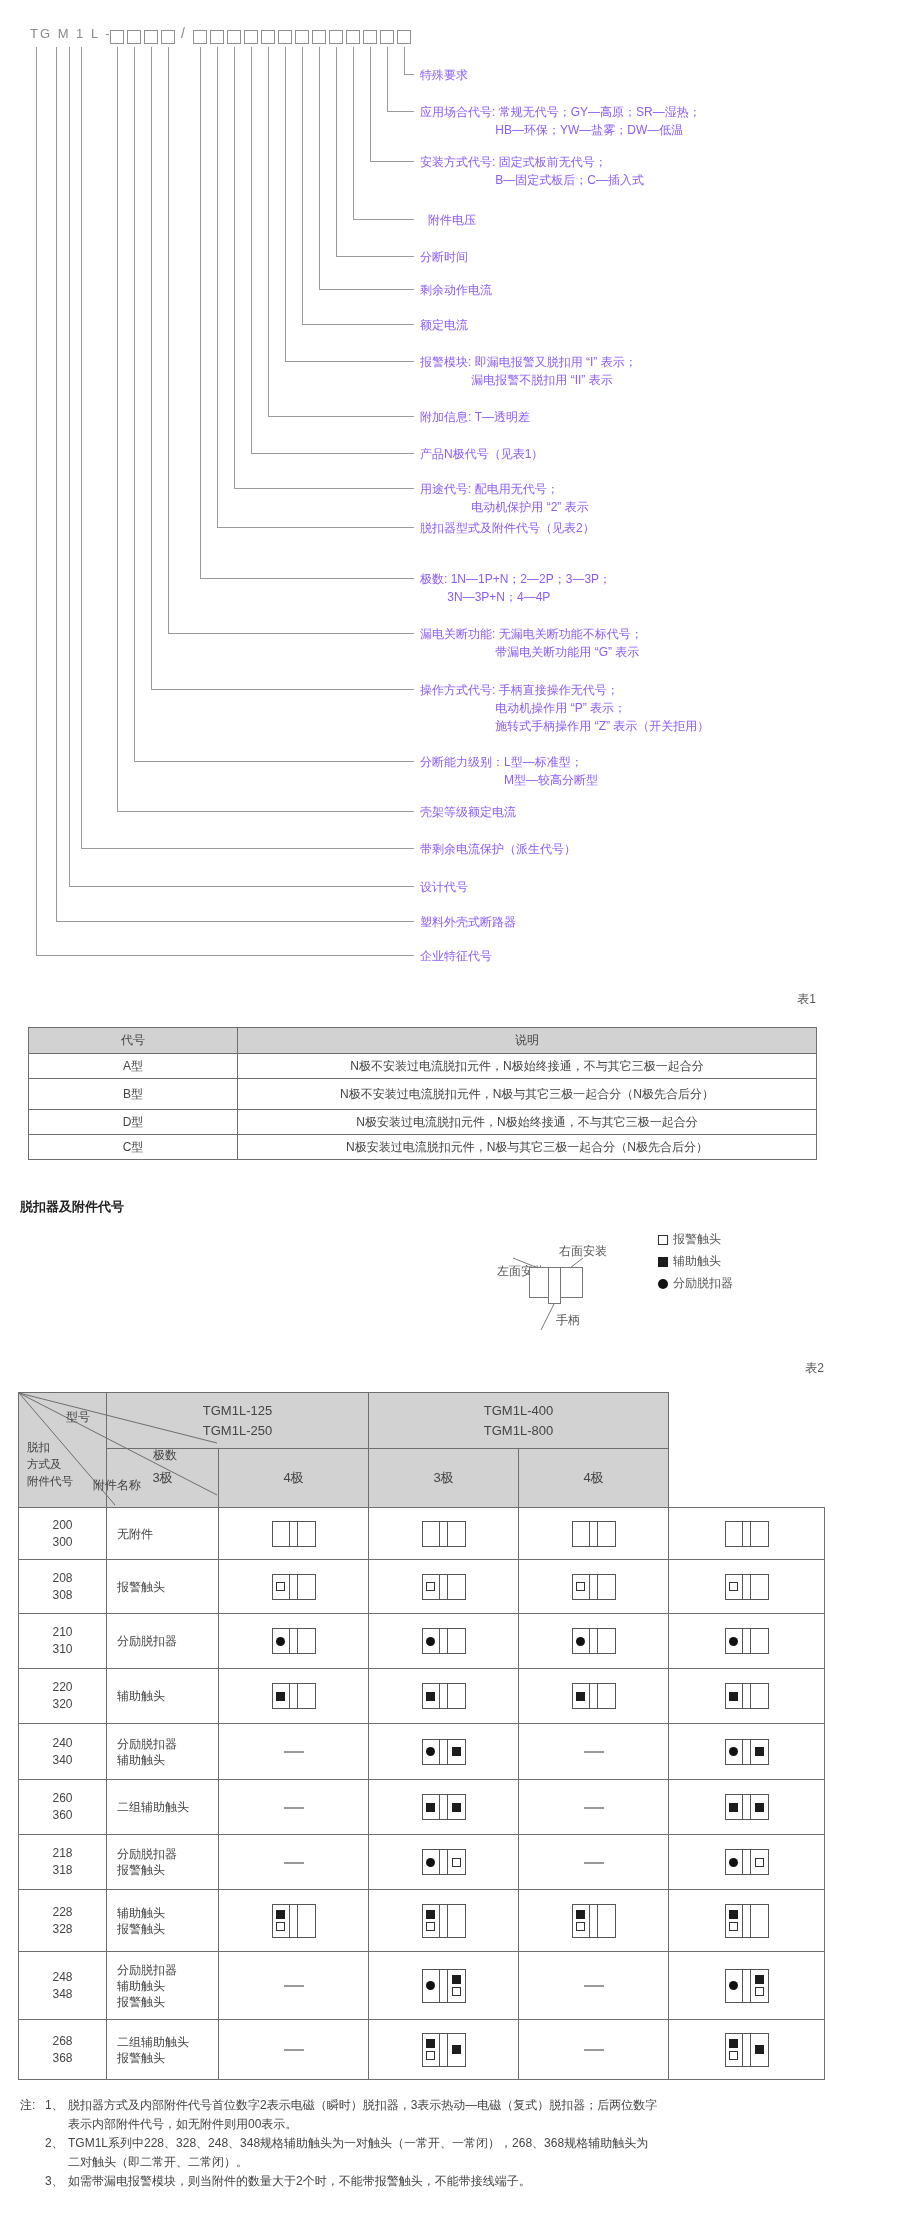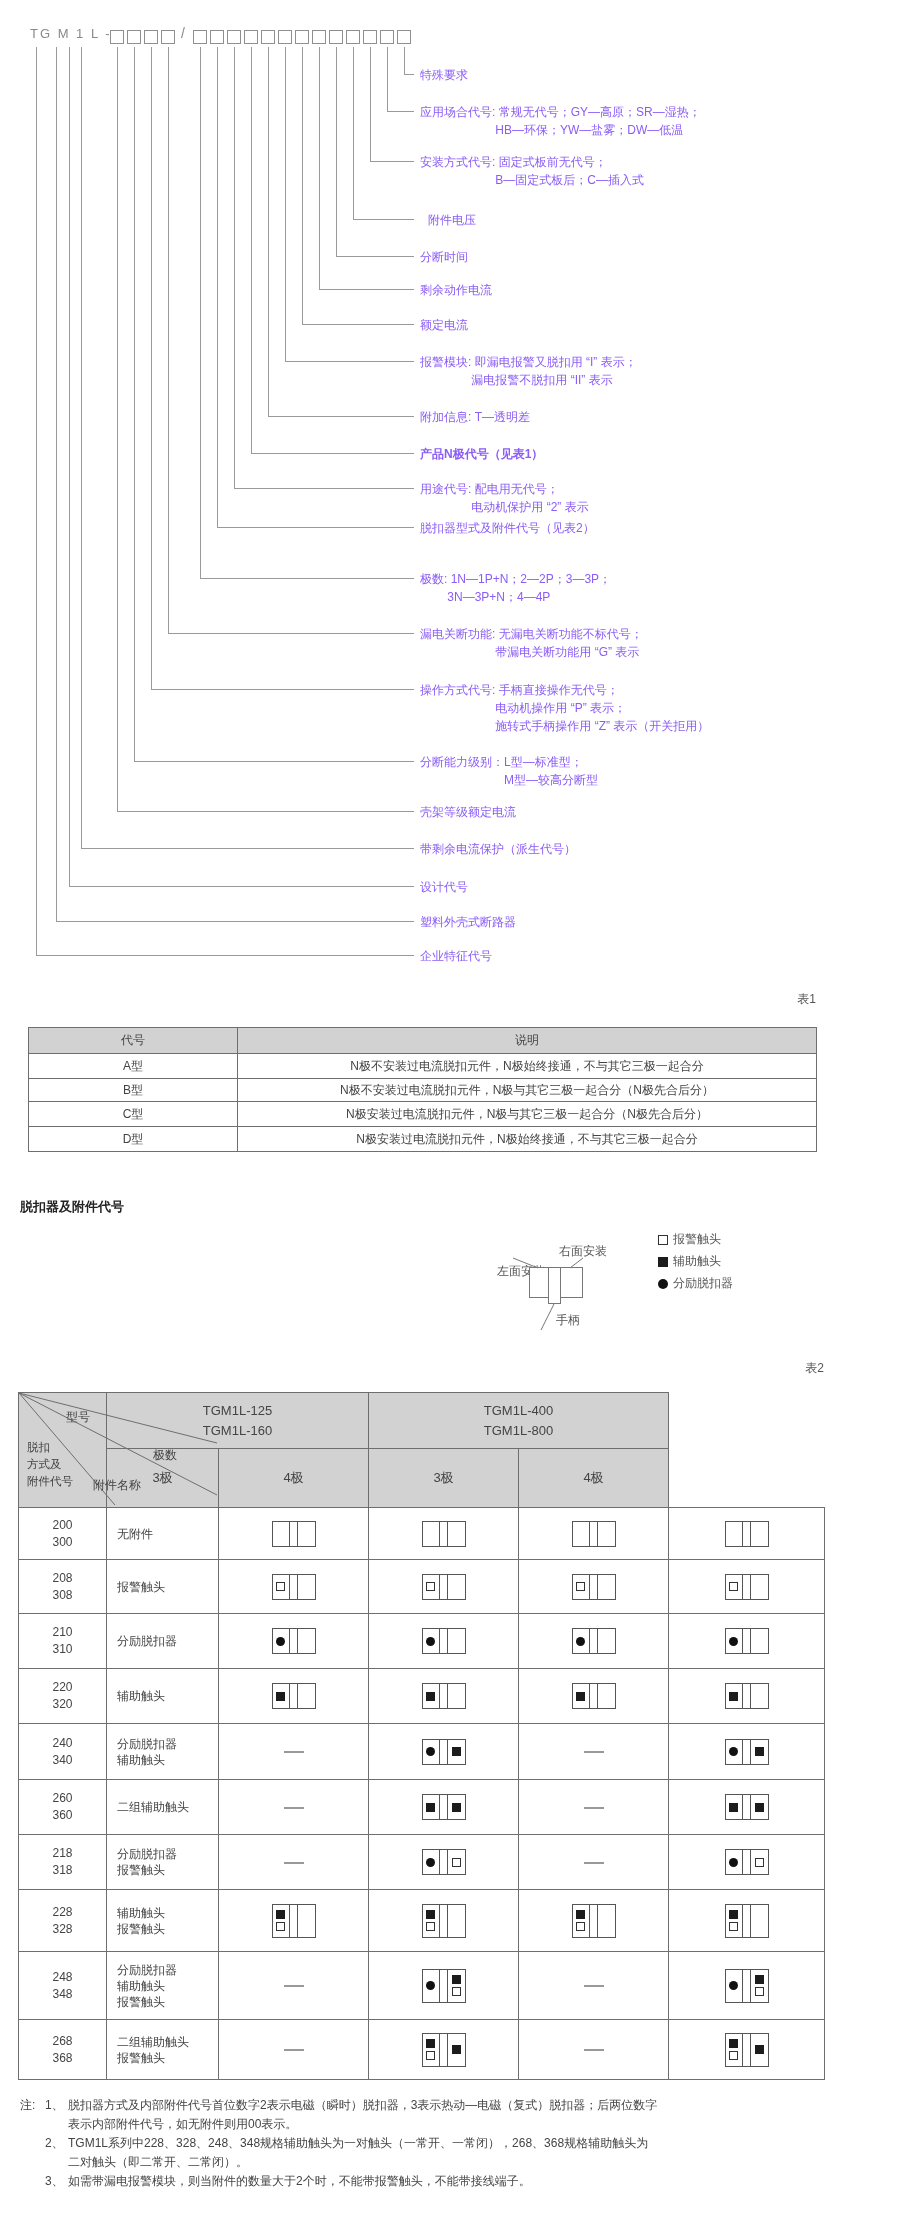--- a/index.html
+++ b/index.html
@@ -102,21 +102,21 @@
       <div class="mlabel" style="left: 420px; top: 316px;">额定电流</div>
       <div class="vline" style="left: 285px; top: 47px; height: 314px;"></div>
       <div class="hline" style="left: 285px; top: 361px; width: 129px;"></div>
       <div class="mlabel" style="left: 420px; top: 353px;">报警模块: 即漏电报警又脱扣用 “I” 表示；
 　　　　 漏电报警不脱扣用 “II” 表示</div>
       <div class="vline" style="left: 268px; top: 47px; height: 369px;"></div>
       <div class="hline" style="left: 268px; top: 416px; width: 146px;"></div>
       <div class="mlabel" style="left: 420px; top: 408px;">附加信息: T—透明差</div>
       <div class="vline" style="left: 251px; top: 47px; height: 406px;"></div>
       <div class="hline" style="left: 251px; top: 453px; width: 163px;"></div>
-      <div class="mlabel" style="left: 420px; top: 445px; font-weight: bold;">产品N极代号（见表1）</div>
+      <div class="mlabel" style="left: 420px; top: 445px;">产品N极代号（见表1）</div>
       <div class="vline" style="left: 234px; top: 47px; height: 441px;"></div>
       <div class="hline" style="left: 234px; top: 488px; width: 180px;"></div>
       <div class="mlabel" style="left: 420px; top: 480px;">用途代号: 配电用无代号；
 　　　　 电动机保护用 “2” 表示</div>
       <div class="vline" style="left: 217px; top: 47px; height: 480px;"></div>
       <div class="hline" style="left: 217px; top: 527px; width: 197px;"></div>
       <div class="mlabel" style="left: 420px; top: 519px;">脱扣器型式及附件代号（见表2）</div>
       <div class="vline" style="left: 200px; top: 47px; height: 531px;"></div>
       <div class="hline" style="left: 200px; top: 578px; width: 214px;"></div>
       <div class="mlabel" style="left: 420px; top: 570px;">极数: 1N—1P+N；2—2P；3—3P；
@@ -161,31 +161,31 @@
         <tr style="height: 26px;">
           <th>代号</th>
           <th>说明</th>
         </tr>
       </thead>
     <tbody>
         <tr style="height: 25px;">
           <td>A型</td>
           <td>N极不安装过电流脱扣元件，N极始终接通，不与其它三极一起合分</td>
         </tr>
-        <tr style="height: 23px;">
+        <tr style="height: 31px;">
           <td>B型</td>
           <td>N极不安装过电流脱扣元件，N极与其它三极一起合分（N极先合后分）</td>
+        </tr>
+        <tr style="height: 25px;">
+          <td>D型</td>
+          <td>N极安装过电流脱扣元件，N极始终接通，不与其它三极一起合分</td>
         </tr>
         <tr style="height: 25px;">
           <td>C型</td>
           <td>N极安装过电流脱扣元件，N极与其它三极一起合分（N极先合后分）</td>
-        </tr>
-        <tr style="height: 25px;">
-          <td>D型</td>
-          <td>N极安装过电流脱扣元件，N极始终接通，不与其它三极一起合分</td>
         </tr>
       </tbody>
   </table>
 
   <div id="acc-heading">脱扣器及附件代号</div>
   <div class="acc-txt" style="left:497px;top:1243px;margin-top:20px;">左面安装</div>
   <div class="acc-txt" style="left:559px;top:1243px;">右面安装</div>
   <div class="accseg" style="left:529px;top:1267px;width:21px;height:31px;"></div>
   <div class="accseg" style="left:560px;top:1267px;width:23px;height:31px;"></div>
   <div class="accseg" style="left:548px;top:1267px;width:13px;height:37px;"></div>
@@ -216,21 +216,21 @@
               <line x1="0" y1="0" x2="96" y2="112" stroke="#6e6e6e" stroke-width="1"></line>
             </svg>
             <div class="diag-lbl" style="right: 16px; top: 16px;">型号</div>
             <div class="diag-lbl" style="left: 134px; top: 54px;">极数</div>
             <div class="diag-lbl" style="left: 74px; top: 84px;">附件名称</div>
             <div class="trip-lines" style="left: 8px; top: 46px;">脱扣
 方式及
 附件代号</div>
           </th>
           <th class="grp" colspan="2">TGM1L-125
-TGM1L-160</th>
+TGM1L-250</th>
           <th class="grp" colspan="2">TGM1L-400
 TGM1L-800</th>
         </tr>
         <tr style="height: 58px;">
           <th class="sub">3极</th>
           <th class="sub">4极</th>
           <th class="sub">3极</th>
           <th class="sub">4极</th>
         </tr>
       </thead>

